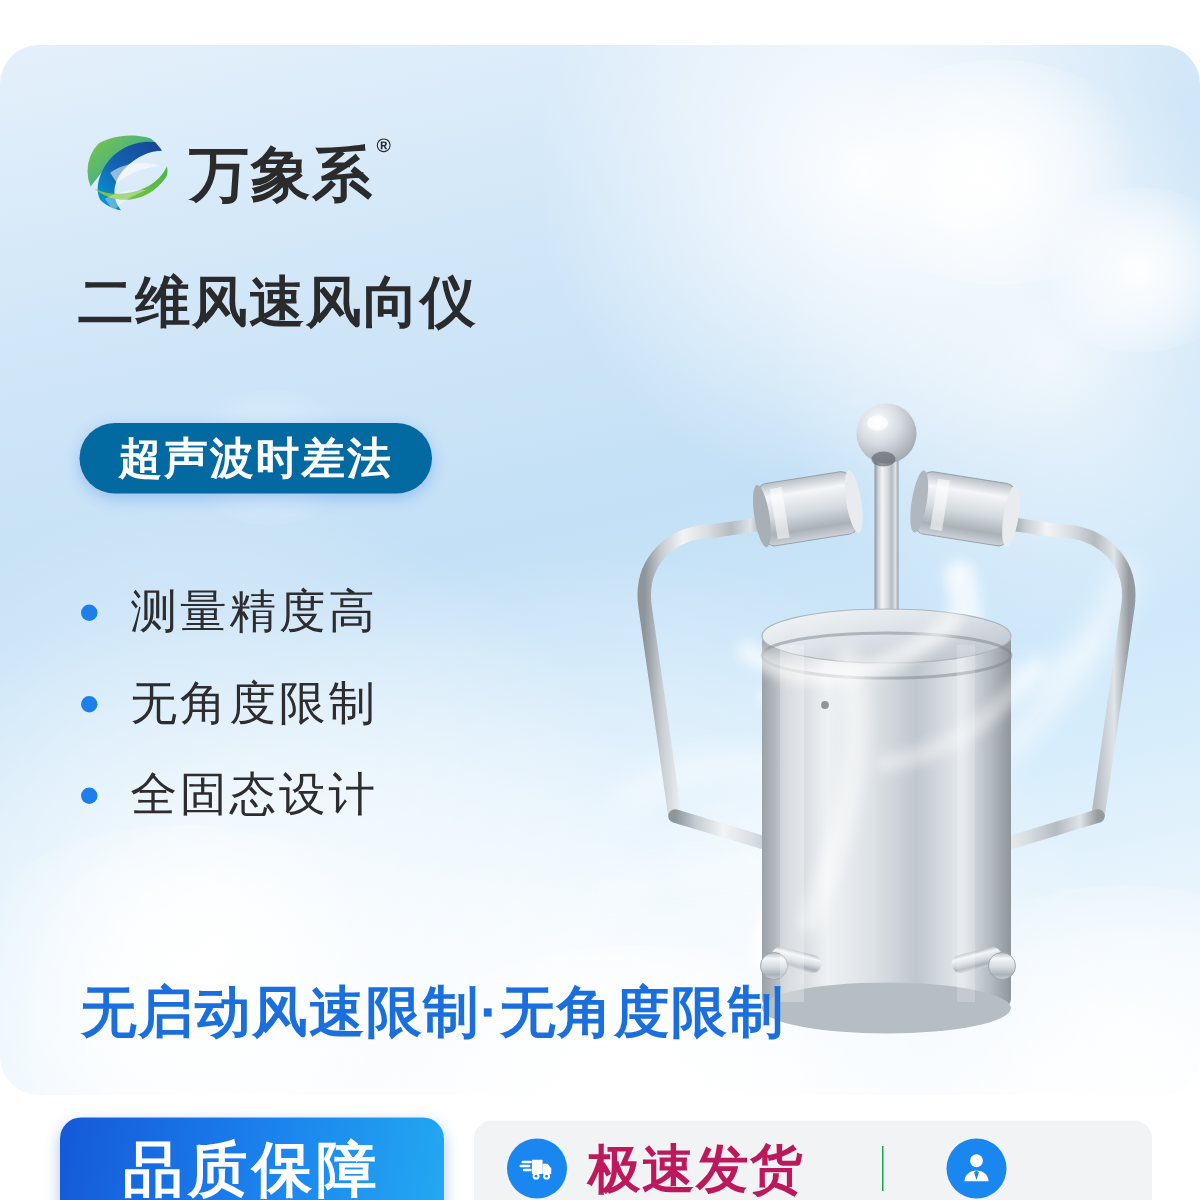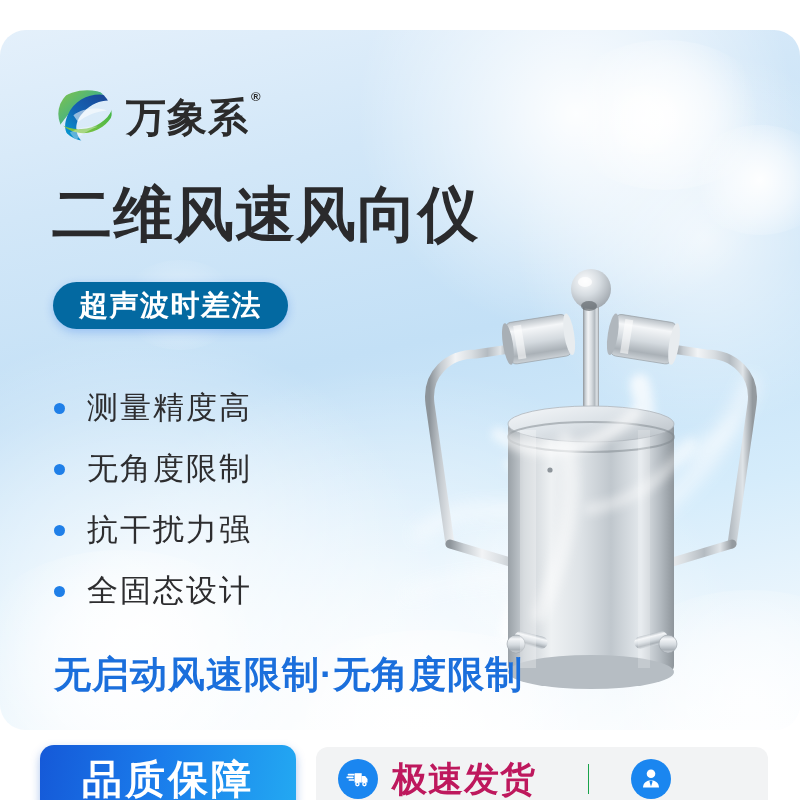--- a/index.html
+++ b/index.html
@@ -79,21 +79,21 @@
     top: -18px;
     left: 2px;
     font-weight: 700;
   }
 
   
   .headline {
     position: absolute;
     left: 52px;
     top: 158px;
-    font-size: 60px;
+    font-size: 37px;
     font-weight: 900;
     color: #2a2a2c;
     letter-spacing: 1px;
     line-height: 1.1;
     white-space: nowrap;
   }
 
   
   .pill {
     position: absolute;
@@ -407,24 +407,20 @@
   </div>
 
   <div class="features">
     <div class="feature">
       <span class="dot"></span>
       <span class="ftext">测量精度高</span>
     </div>
     <div class="feature">
       <span class="dot"></span>
       <span class="ftext">无角度限制</span>
-    </div>
-    <div class="feature">
-      <span class="dot"></span>
-      <span class="ftext">抗干扰力强</span>
     </div>
     <div class="feature">
       <span class="dot"></span>
       <span class="ftext">全固态设计</span>
     </div>
   </div>
 
   <div class="subline">无启动风速限制·无角度限制</div>
 
   <div class="bottom-bar">

